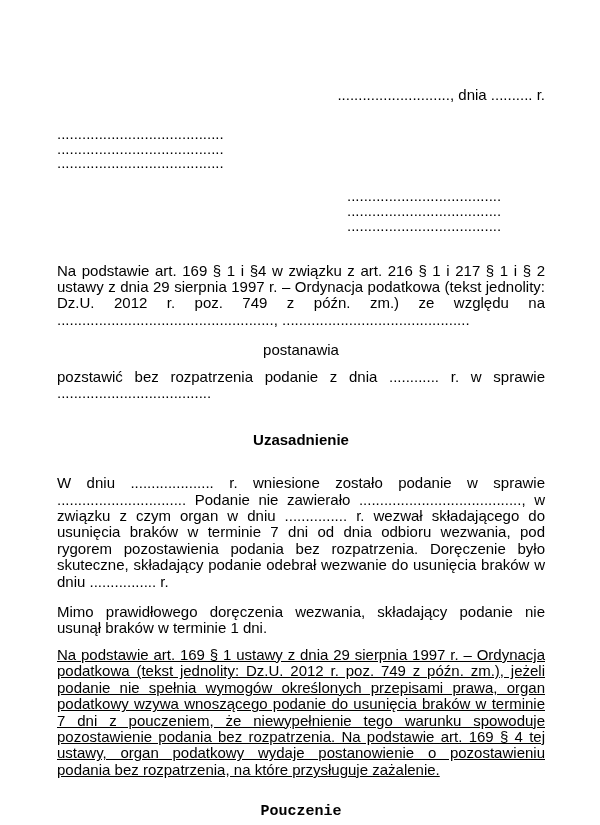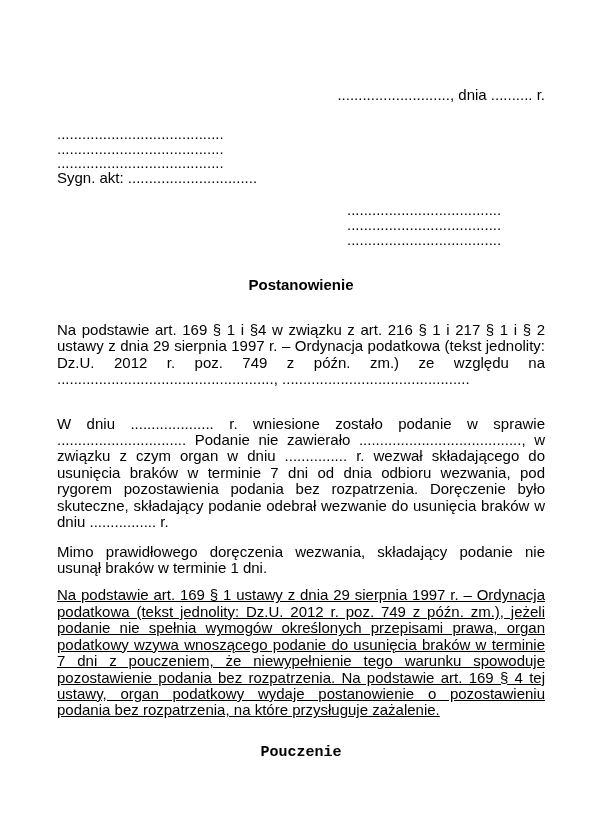--- a/index.html
+++ b/index.html
@@ -72,35 +72,36 @@
 <body>
 
 <div class="page">
 
   <div class="date-line">..........................., dnia .......... r.</div>
 
   <div class="sender-block">
     <div>........................................</div>
     <div>........................................</div>
     <div>........................................</div>
-    <div>Sygn. akt: ...............................</div>
   </div>
 
   <div class="recipient-block">
     <div>.....................................</div>
     <div>.....................................</div>
     <div>.....................................</div>
   </div>
 
-  <div class="heading title-heading">Postanowienie</div>
 
   <div class="para legal-basis">Na podstawie art. 169 § 1 i §4 w związku z art. 216 § 1 i 217 § 1 i § 2 ustawy z dnia 29 sierpnia 1997 r. – Ordynacja podatkowa (tekst jednolity: Dz.U. 2012 r. poz. 749 z późn. zm.) ze względu na ...................................................., .............................................</div>
 
+  <div class="subheading decides-word">postanawia</div>
 
+  <div class="para decision-line">pozstawić bez rozpatrzenia podanie z dnia ............ r. w sprawie .....................................</div>
 
+  <div class="heading justif-heading">Uzasadnienie</div>
 
   <div class="para facts-para">W dniu .................... r. wniesione zostało podanie w sprawie ............................... Podanie nie zawierało ......................................., w związku z czym organ w dniu ............... r. wezwał składającego do usunięcia braków w terminie 7 dni od dnia odbioru wezwania, pod rygorem pozostawienia podania bez rozpatrzenia. Doręczenie było skuteczne, składający podanie odebrał wezwanie do usunięcia braków w dniu ................ r.</div>
 
   <div class="para delivery-para">Mimo prawidłowego doręczenia wezwania, składający podanie nie usunął braków w terminie 1 dni.</div>
 
   <div class="para explain-para">Na podstawie art. 169 § 1 ustawy z dnia 29 sierpnia 1997 r. – Ordynacja podatkowa (tekst jednolity: Dz.U. 2012 r. poz. 749 z późn. zm.), jeżeli podanie nie spełnia wymogów określonych przepisami prawa, organ podatkowy wzywa wnoszącego podanie do usunięcia braków w terminie 7 dni z pouczeniem, że niewypełnienie tego warunku spowoduje pozostawienie podania bez rozpatrzenia. Na podstawie art. 169 § 4 tej ustawy, organ podatkowy wydaje postanowienie o pozostawieniu podania bez rozpatrzenia, na które przysługuje zażalenie.</div>
 
 
   <div class="heading instr-heading">Pouczenie</div>
 

